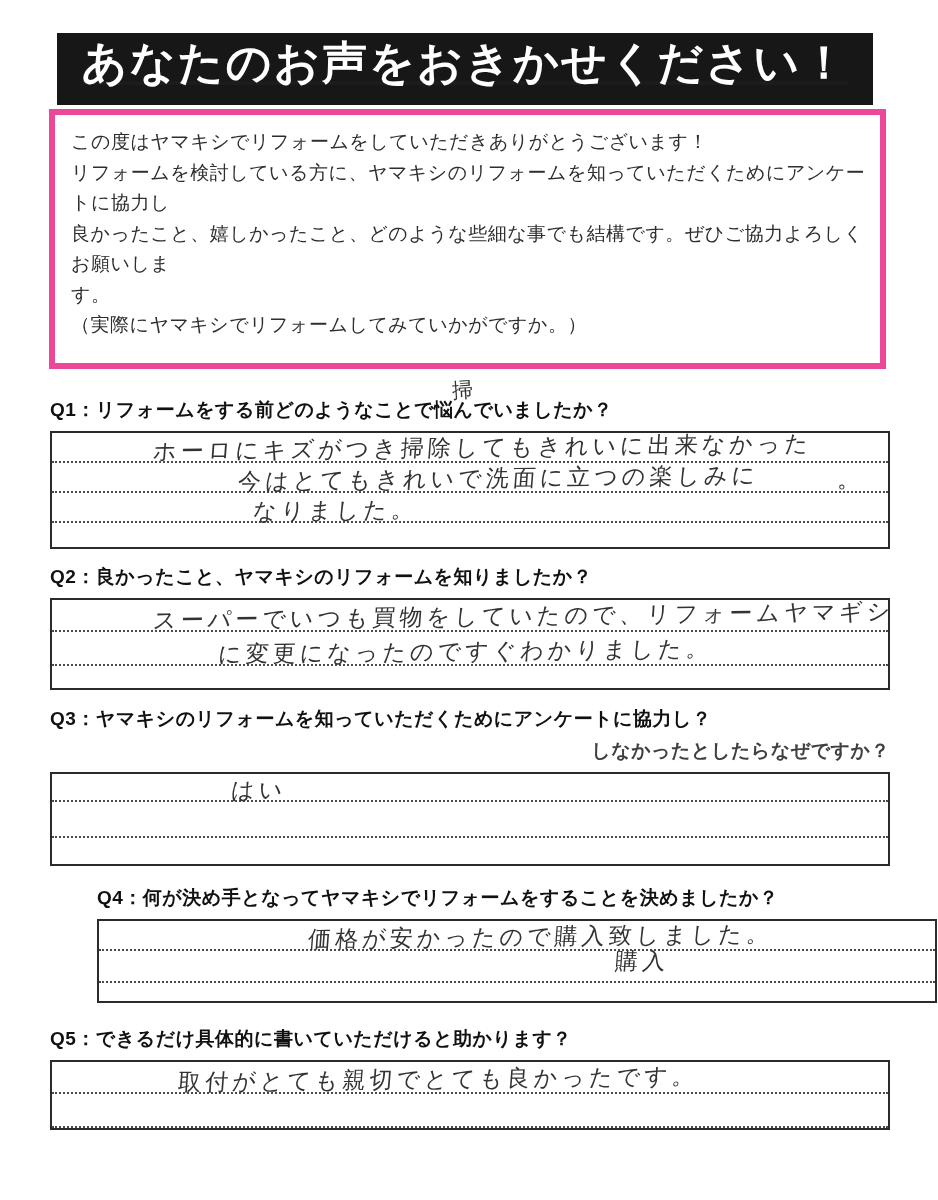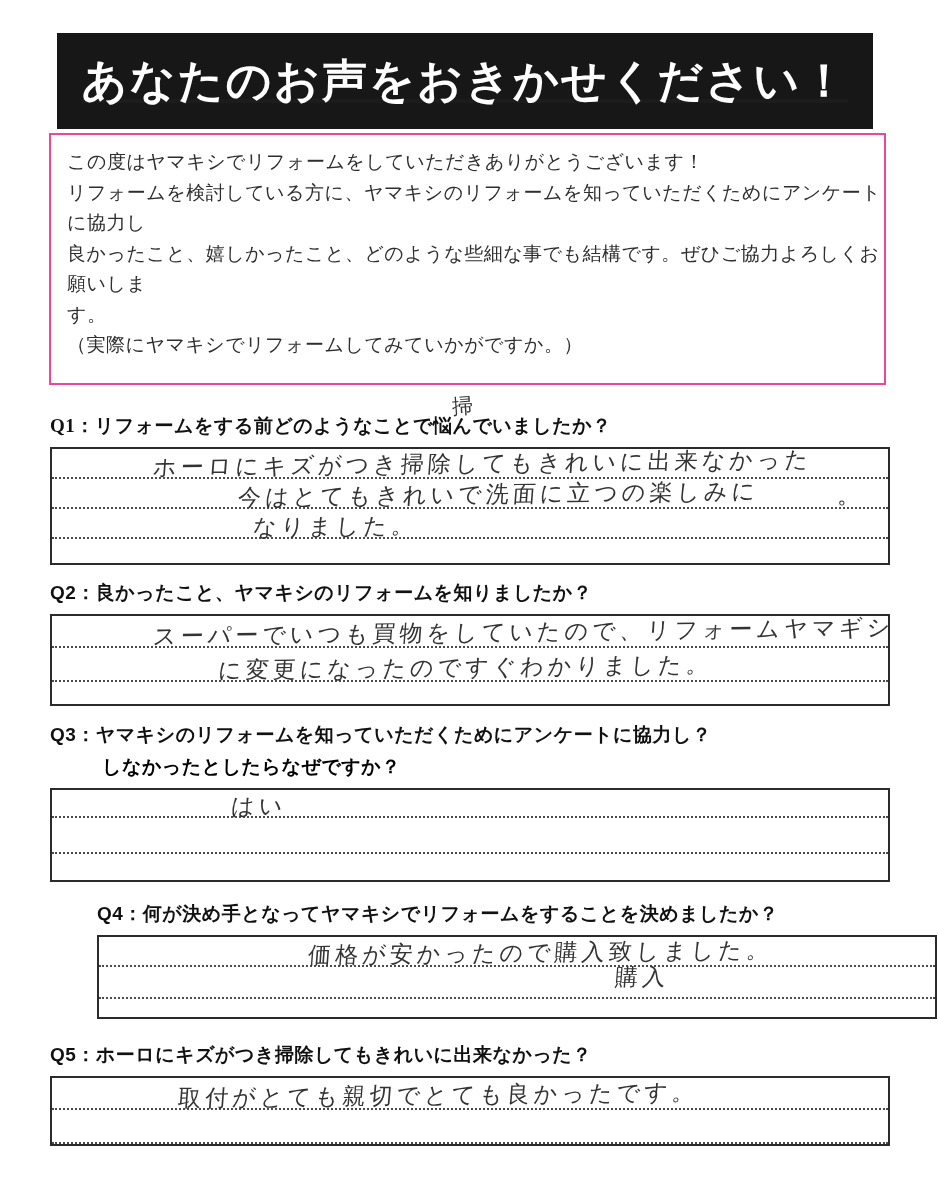--- a/index.html
+++ b/index.html
@@ -2,41 +2,42 @@
 <html lang="ja"><head>
 <meta charset="utf-8">
 <style>
   html,body{margin:0;padding:0;}
   body{
     width:938px;height:1200px;background:#ffffff;
     font-family:"Liberation Sans","DejaVu Sans",sans-serif;
     color:#1c1c1c;position:relative;overflow:hidden;
   }
   .banner{
-    margin:33px 65px 0 57px;height:96px;background:#171717;
-    display:flex;align-items:center;justify-content:center;text-decoration:underline;
+    margin:33px 65px 0 57px;height:72px;background:#171717;
+    display:flex;align-items:flex-start;justify-content:center;text-decoration:underline;
   }
   .banner-title{
     color:#ffffff;font-size:45px;font-weight:bold;letter-spacing:2px;white-space:nowrap;
   }
   .intro-box{
-    margin:4px 52px 0 49px;border:2px solid #ec4899;
+    margin:4px 52px 0 49px;border:6px solid #ec4899;
     padding:12px 0 22px 16px;background:#fff;
   }
   .intro-line{
     margin:0;font-size:19px;line-height:30.5px;color:#2e2e2e;letter-spacing:0.5px;
   }
   .q-section{margin-left:50px;width:840px;}
   .q-label{
     position:relative;font-size:19px;font-weight:bold;color:#111;
     letter-spacing:0.5px;white-space:nowrap;
   }
   .q-sublabel{
-    font-size:19px;font-weight:bold;color:#000000;margin-left:52px;margin-top:6px;
+    font-size:19px;font-weight:bold;color:#404040;margin-left:52px;margin-top:6px;
     letter-spacing:0.5px;
+    text-align:right;
   }
   .annotation{
     position:absolute;top:-21px;left:402px;font-weight:normal;
     font-size:21px;color:#333;transform:rotate(-4deg);
   }
   .answer-box{
     border:2px solid #2b2b2b;background:#fff;margin-top:8px;
   }
   .rule-row{
     position:relative;border-bottom:2px dotted #4a4a4a;
@@ -44,21 +45,21 @@
   .spacer-row{position:relative;}
   .hw{
     position:absolute;bottom:-6px;white-space:nowrap;
     font-size:23px;color:#333;letter-spacing:4px;
     transform:skewX(-5deg) rotate(-0.7deg);transform-origin:left bottom;
   }
   .hw-tail{
     position:absolute;right:28px;bottom:-4px;font-size:23px;color:#333;
   }
   .mt15{margin-top:15px;} .mt16{margin-top:16px;} .mt19{margin-top:19px;padding-left:47px;}
-  .mt23{margin-top:23px;} .mt28{margin-top:28px;font-family:Liberation Serif, serif;}
+  .mt23{margin-top:23px;} .mt28{margin-top:28px;}
 </style>
 </head>
 <body>
 
 <div class="banner">
   <span class="banner-title">あなたのお声をおきかせください！</span>
 </div>
 
 <div class="intro-box">
   <p class="intro-line">この度はヤマキシでリフォームをしていただきありがとうございます！</p>
@@ -128,21 +129,21 @@
     <div class="rule-row" style="height:30px;border-bottom-style:none;">
       <span class="hw" style="left:515px;bottom:4px;">購入</span>
     </div>
     <div class="rule-row" style="height:0;"></div>
     <div class="spacer-row" style="height:18px;"></div>
   </div>
 </div>
 
 <div class="q-section mt23">
   <div class="q-label">
-    <span>Q5：ホーロにキズがつき掃除してもきれいに出来なかった？</span>
+    <span>Q5：できるだけ具体的に書いていただけると助かります？</span>
   </div>
   <div class="answer-box">
     <div class="rule-row" style="height:30px;">
       <span class="hw" style="left:125px;">取付がとても親切でとても良かったです。</span>
     </div>
     <div class="rule-row" style="height:32px;"></div>
 
   </div>
 </div>
 

